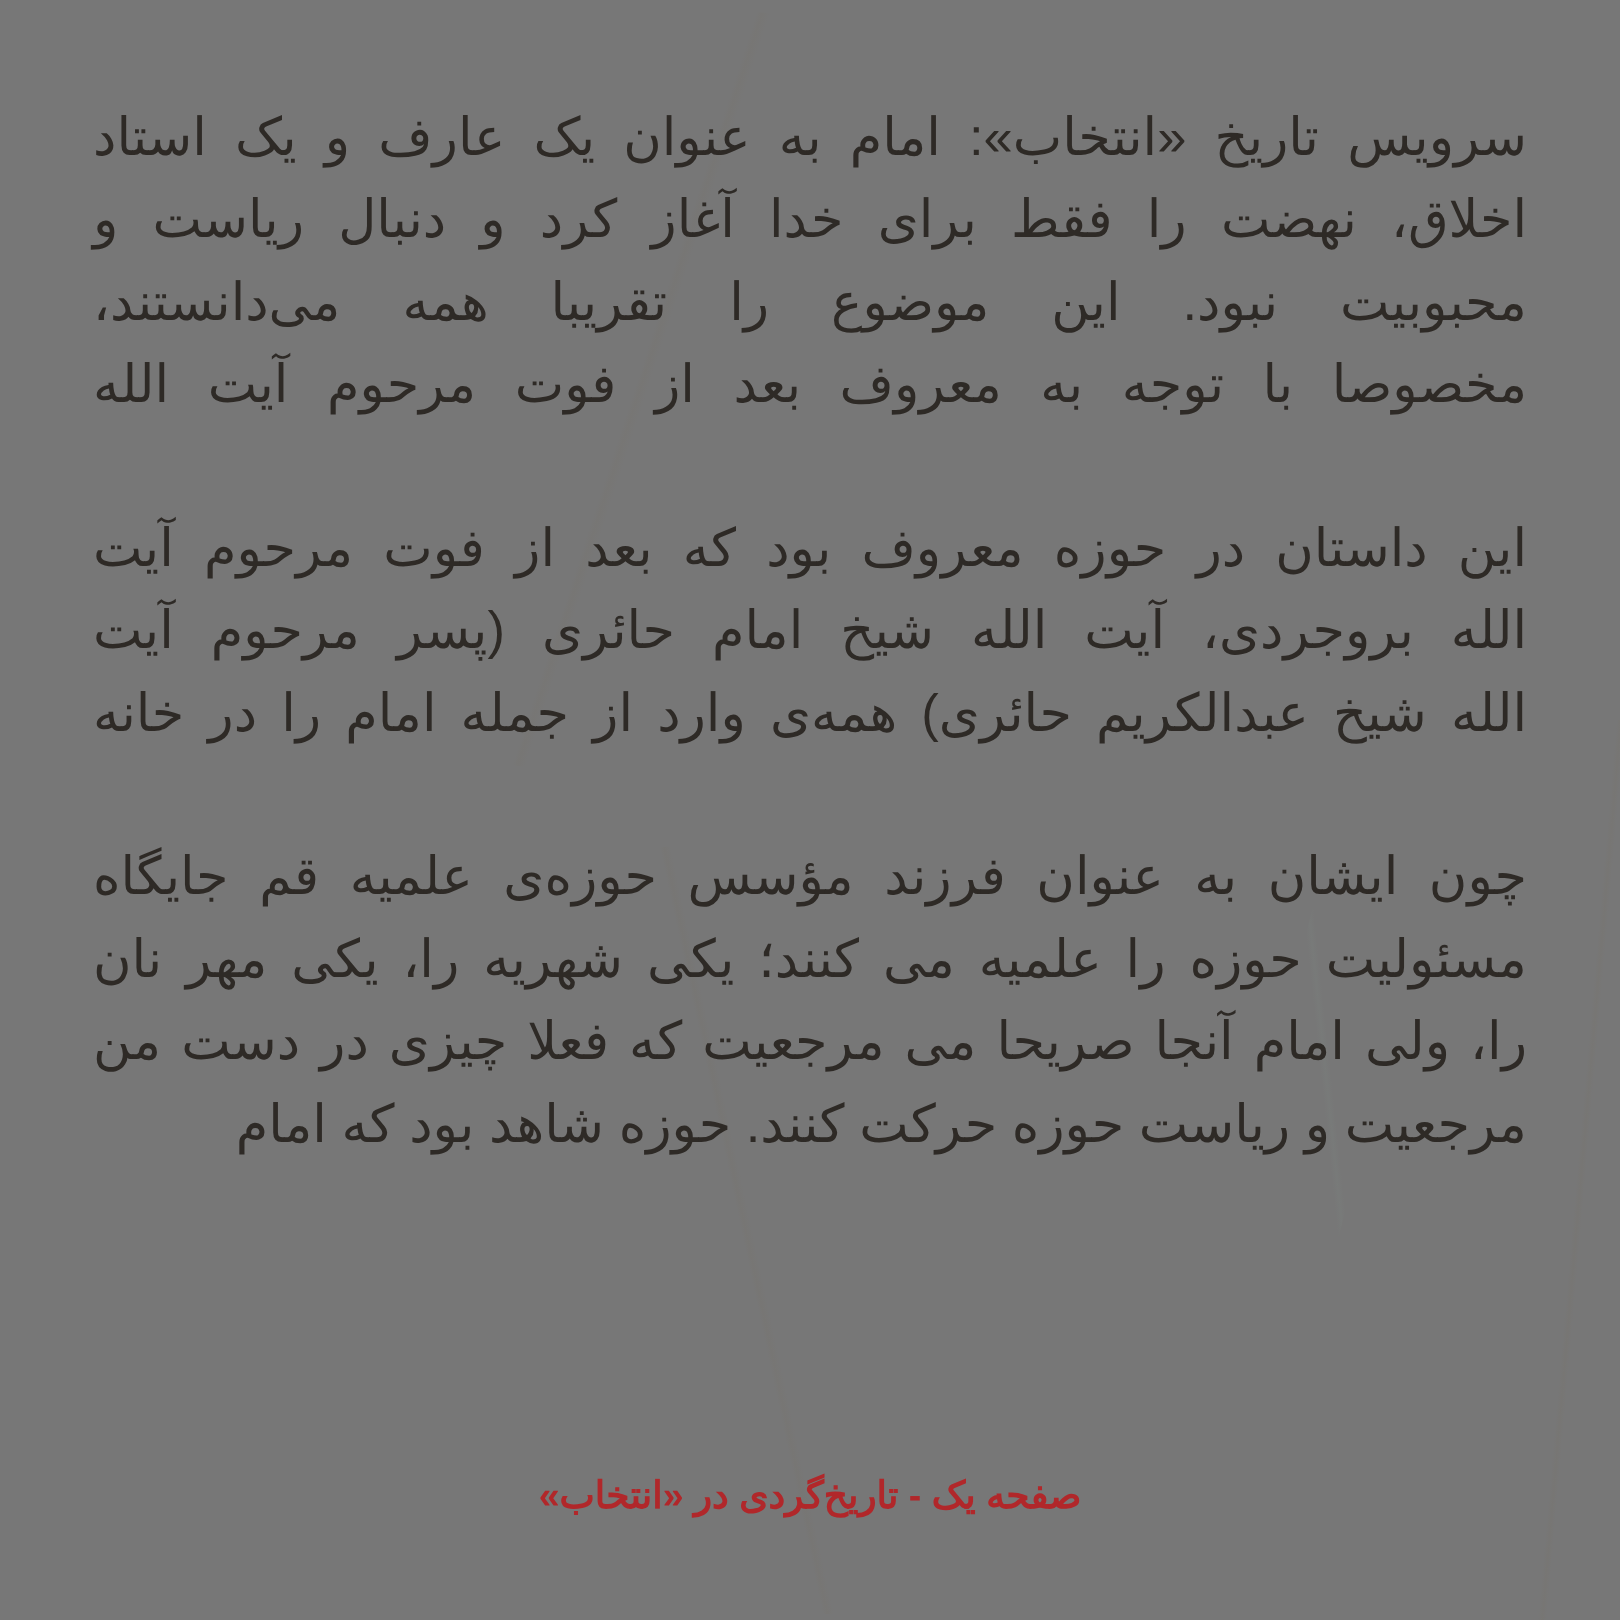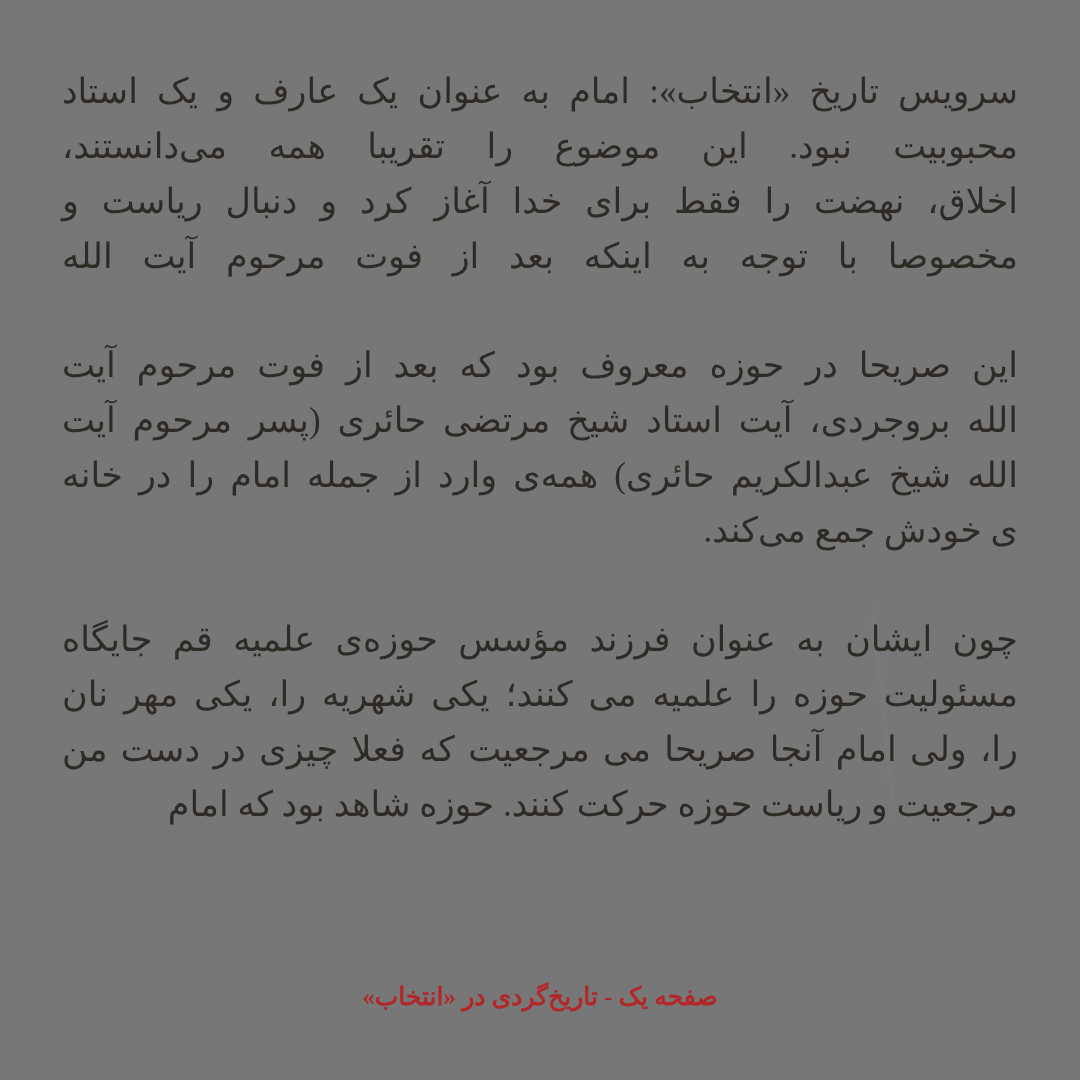--- a/index.html
+++ b/index.html
@@ -7,21 +7,21 @@
     padding: 0;
     background: #777;
   }
   .canvas {
     position: relative;
     width: 1080px;
     height: 1080px;
     margin: 0 auto;
     overflow: hidden;
     direction: rtl;
-    font-family: Liberation Serif, serif;
+    font-family: Liberation Sans, sans-serif;
     
     background:
       radial-gradient(ellipse 60% 40% at 18% 6%, rgba(160,152,138,0.28), rgba(160,152,138,0) 70%),
       radial-gradient(ellipse 50% 35% at 85% 3%, rgba(170,162,146,0.20), rgba(170,162,146,0) 70%),
       radial-gradient(ellipse 70% 50% at 50% 55%, rgba(255,250,232,0.35), rgba(255,250,232,0) 75%),
       radial-gradient(ellipse 45% 30% at 12% 92%, rgba(235,196,140,0.18), rgba(235,196,140,0) 70%),
       linear-gradient(180deg, #ded5c0 0%, #e8decб 6%, #eae0c7 30%, #ece1c6 60%, #ecdfc0 100%),
       #e9dec5;
   }
   
@@ -93,29 +93,28 @@
 
 <div class="canvas">
   <div class="crease crease-1"></div>
   <div class="crease crease-2"></div>
   <div class="crease crease-3"></div>
   <div class="crease crease-4"></div>
 
   <div class="text-body">
       <div class="paragraph">
         <div class="line">سرویس تاریخ «انتخاب»: امام به عنوان یک عارف و یک استاد</div>
+        <div class="line">اخلاق، نهضت را فقط برای خدا آغاز کرد و دنبال ریاست و</div>
         <div class="line">محبوبیت نبود. این موضوع را تقریبا همه می‌دانستند،</div>
-        <div class="line">اخلاق، نهضت را فقط برای خدا آغاز کرد و دنبال ریاست و</div>
-        <div class="line">مخصوصا با توجه به اینکه بعد از فوت مرحوم آیت الله</div>
+        <div class="line">مخصوصا با توجه به معروف بعد از فوت مرحوم آیت الله</div>
       </div>
       <div class="paragraph">
-        <div class="line">این صریحا در حوزه معروف بود که بعد از فوت مرحوم آیت</div>
-        <div class="line">الله بروجردی، آیت استاد شیخ مرتضی حائری (پسر مرحوم آیت</div>
+        <div class="line">این داستان در حوزه معروف بود که بعد از فوت مرحوم آیت</div>
+        <div class="line">الله بروجردی، آیت الله شیخ امام حائری (پسر مرحوم آیت</div>
         <div class="line">الله شیخ عبدالکریم حائری) همه‌ی وارد از جمله امام را در خانه</div>
-        <div class="line last">ی خودش جمع می‌کند.</div>
       </div>
       <div class="paragraph">
         <div class="line">چون ایشان به عنوان فرزند مؤسس حوزه‌ی علمیه قم جایگاه</div>
         <div class="line">مسئولیت حوزه را علمیه می کنند؛ یکی شهریه را، یکی مهر نان</div>
         <div class="line">را، ولی امام آنجا صریحا می مرجعیت که فعلا چیزی در دست من</div>
         <div class="line last">مرجعیت و ریاست حوزه حرکت کنند. حوزه شاهد بود که امام</div>
       </div>
     </div>
 
   <div class="footer-caption">صفحه یک - تاریخ‌گردی در «انتخاب»</div>

